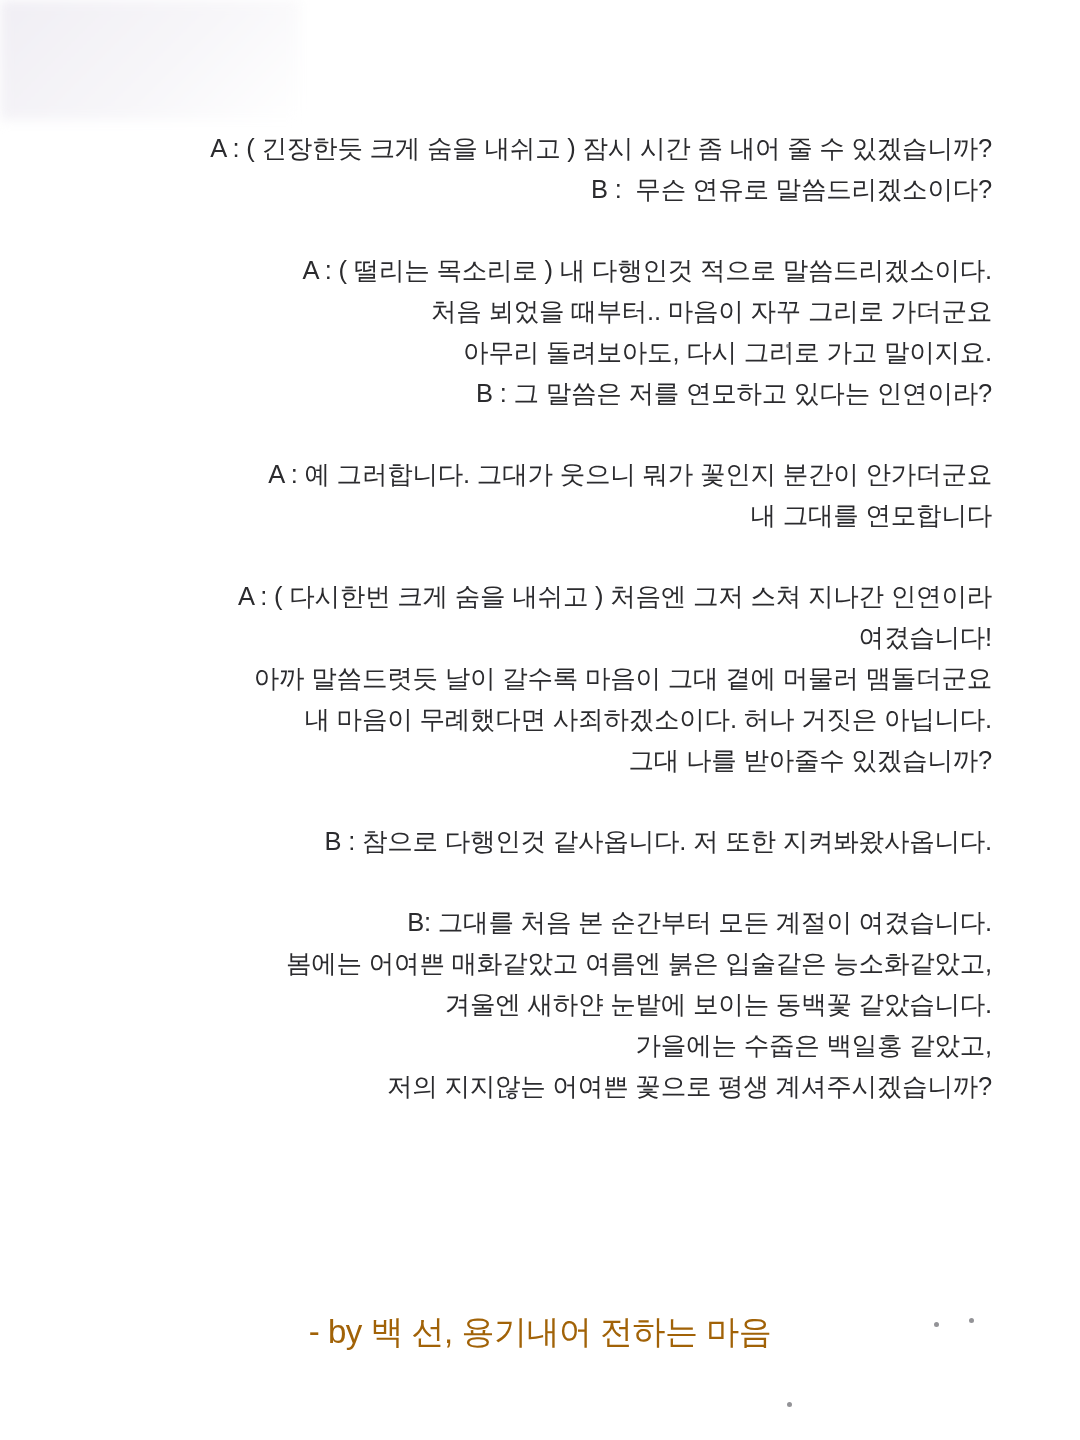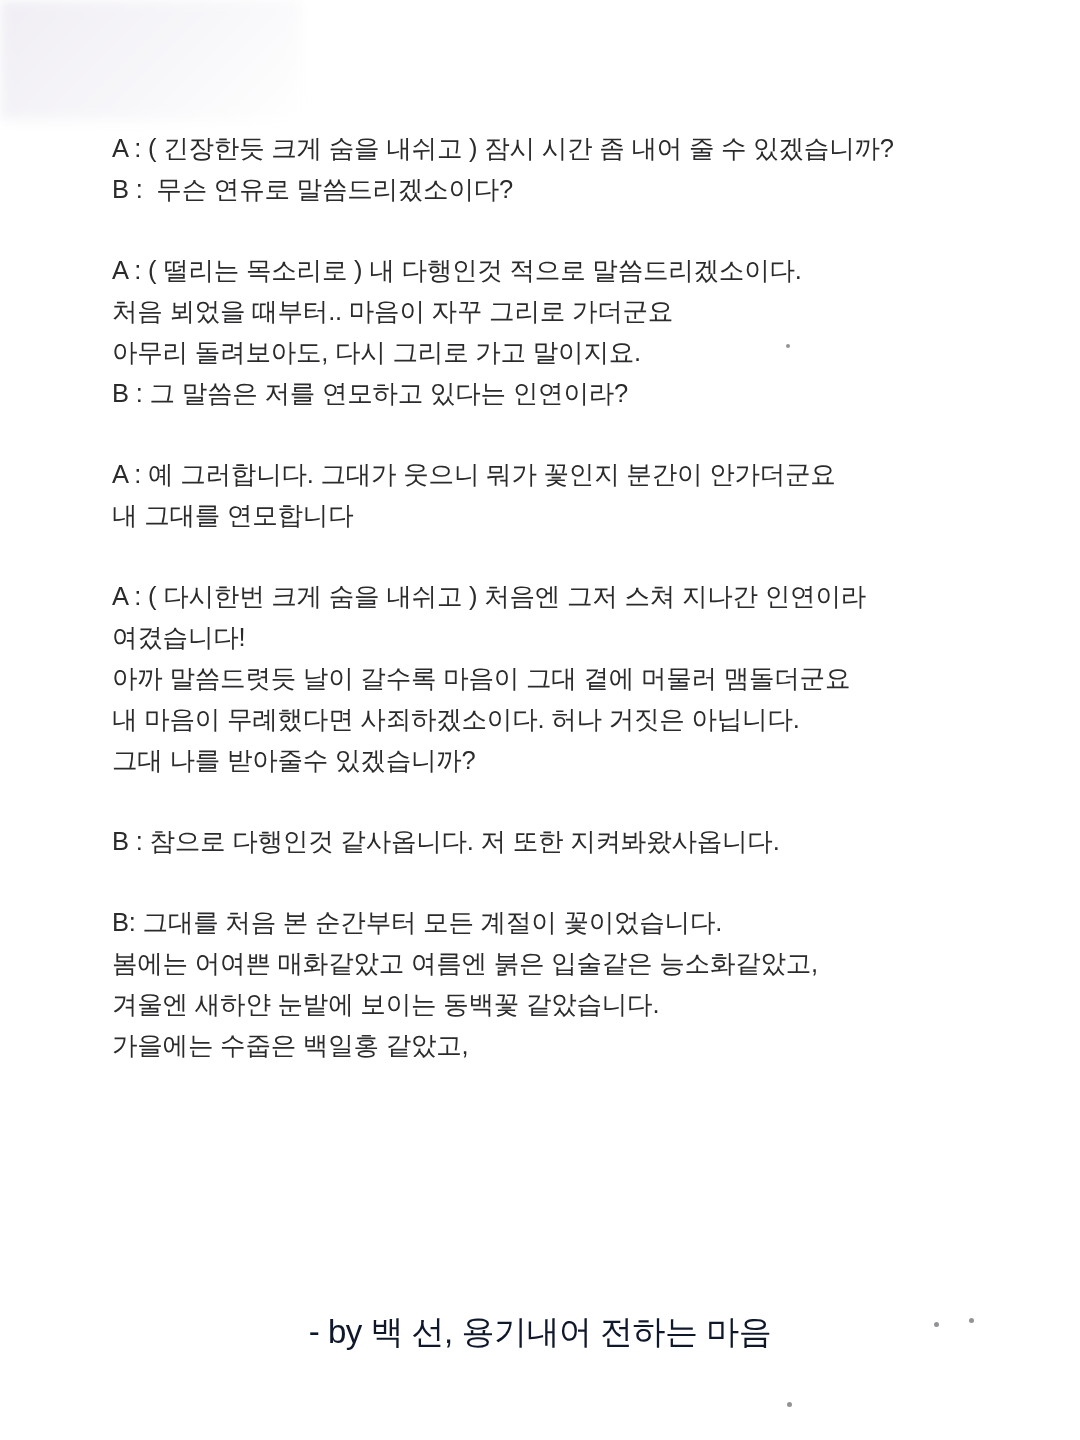--- a/index.html
+++ b/index.html
@@ -48,31 +48,32 @@
   .para:last-child {
     margin-bottom: 0;
   }
 
   .line {
     font-size: 25.5px;
     line-height: 41px;
     color: #2b2b2e;
     letter-spacing: -0.2px;
     white-space: pre-wrap;
+    text-align: right;
   }
 
   .signature {
     position: absolute;
     left: 0;
     right: 0;
     top: 1310px;
     text-align: center;
     font-size: 33px;
     line-height: 44px;
-    color: #0f172a;
+    color: #a16207;
     letter-spacing: -0.5px;
     font-weight: 400;
   }
 
   
   .speck {
     position: absolute;
     background: #6f6f74;
     border-radius: 50%;
     opacity: .75;
@@ -114,24 +115,25 @@
       <div class="line">아까 말씀드렷듯 날이 갈수록 마음이 그대 곁에 머물러 맴돌더군요</div>
       <div class="line">내 마음이 무례했다면 사죄하겠소이다. 허나 거짓은 아닙니다.</div>
       <div class="line">그대 나를 받아줄수 있겠습니까?</div>
     </div>
 
     <div class="para">
       <div class="line">B : 참으로 다행인것 같사옵니다. 저 또한 지켜봐왔사옵니다.</div>
     </div>
 
     <div class="para">
-      <div class="line">B: 그대를 처음 본 순간부터 모든 계절이 꽃이었습니다.</div>
+      <div class="line">B: 그대를 처음 본 순간부터 모든 계절이 여겼습니다.</div>
       <div class="line">봄에는 어여쁜 매화같았고 여름엔 붉은 입술같은 능소화같았고,</div>
       <div class="line">겨울엔 새하얀 눈밭에 보이는 동백꽃 같았습니다.</div>
       <div class="line">가을에는 수줍은 백일홍 같았고,</div>
+      <div class="line">저의 지지않는 어여쁜 꽃으로 평생 계셔주시겠습니까?</div>
     </div>
 
   </div>
 
   <div class="signature">- by 백 선, 용기내어 전하는 마음</div>
 
   <div class="speck speck-a"></div>
   <div class="speck speck-b"></div>
   <div class="speck speck-c"></div>
   <div class="speck speck-d"></div>

